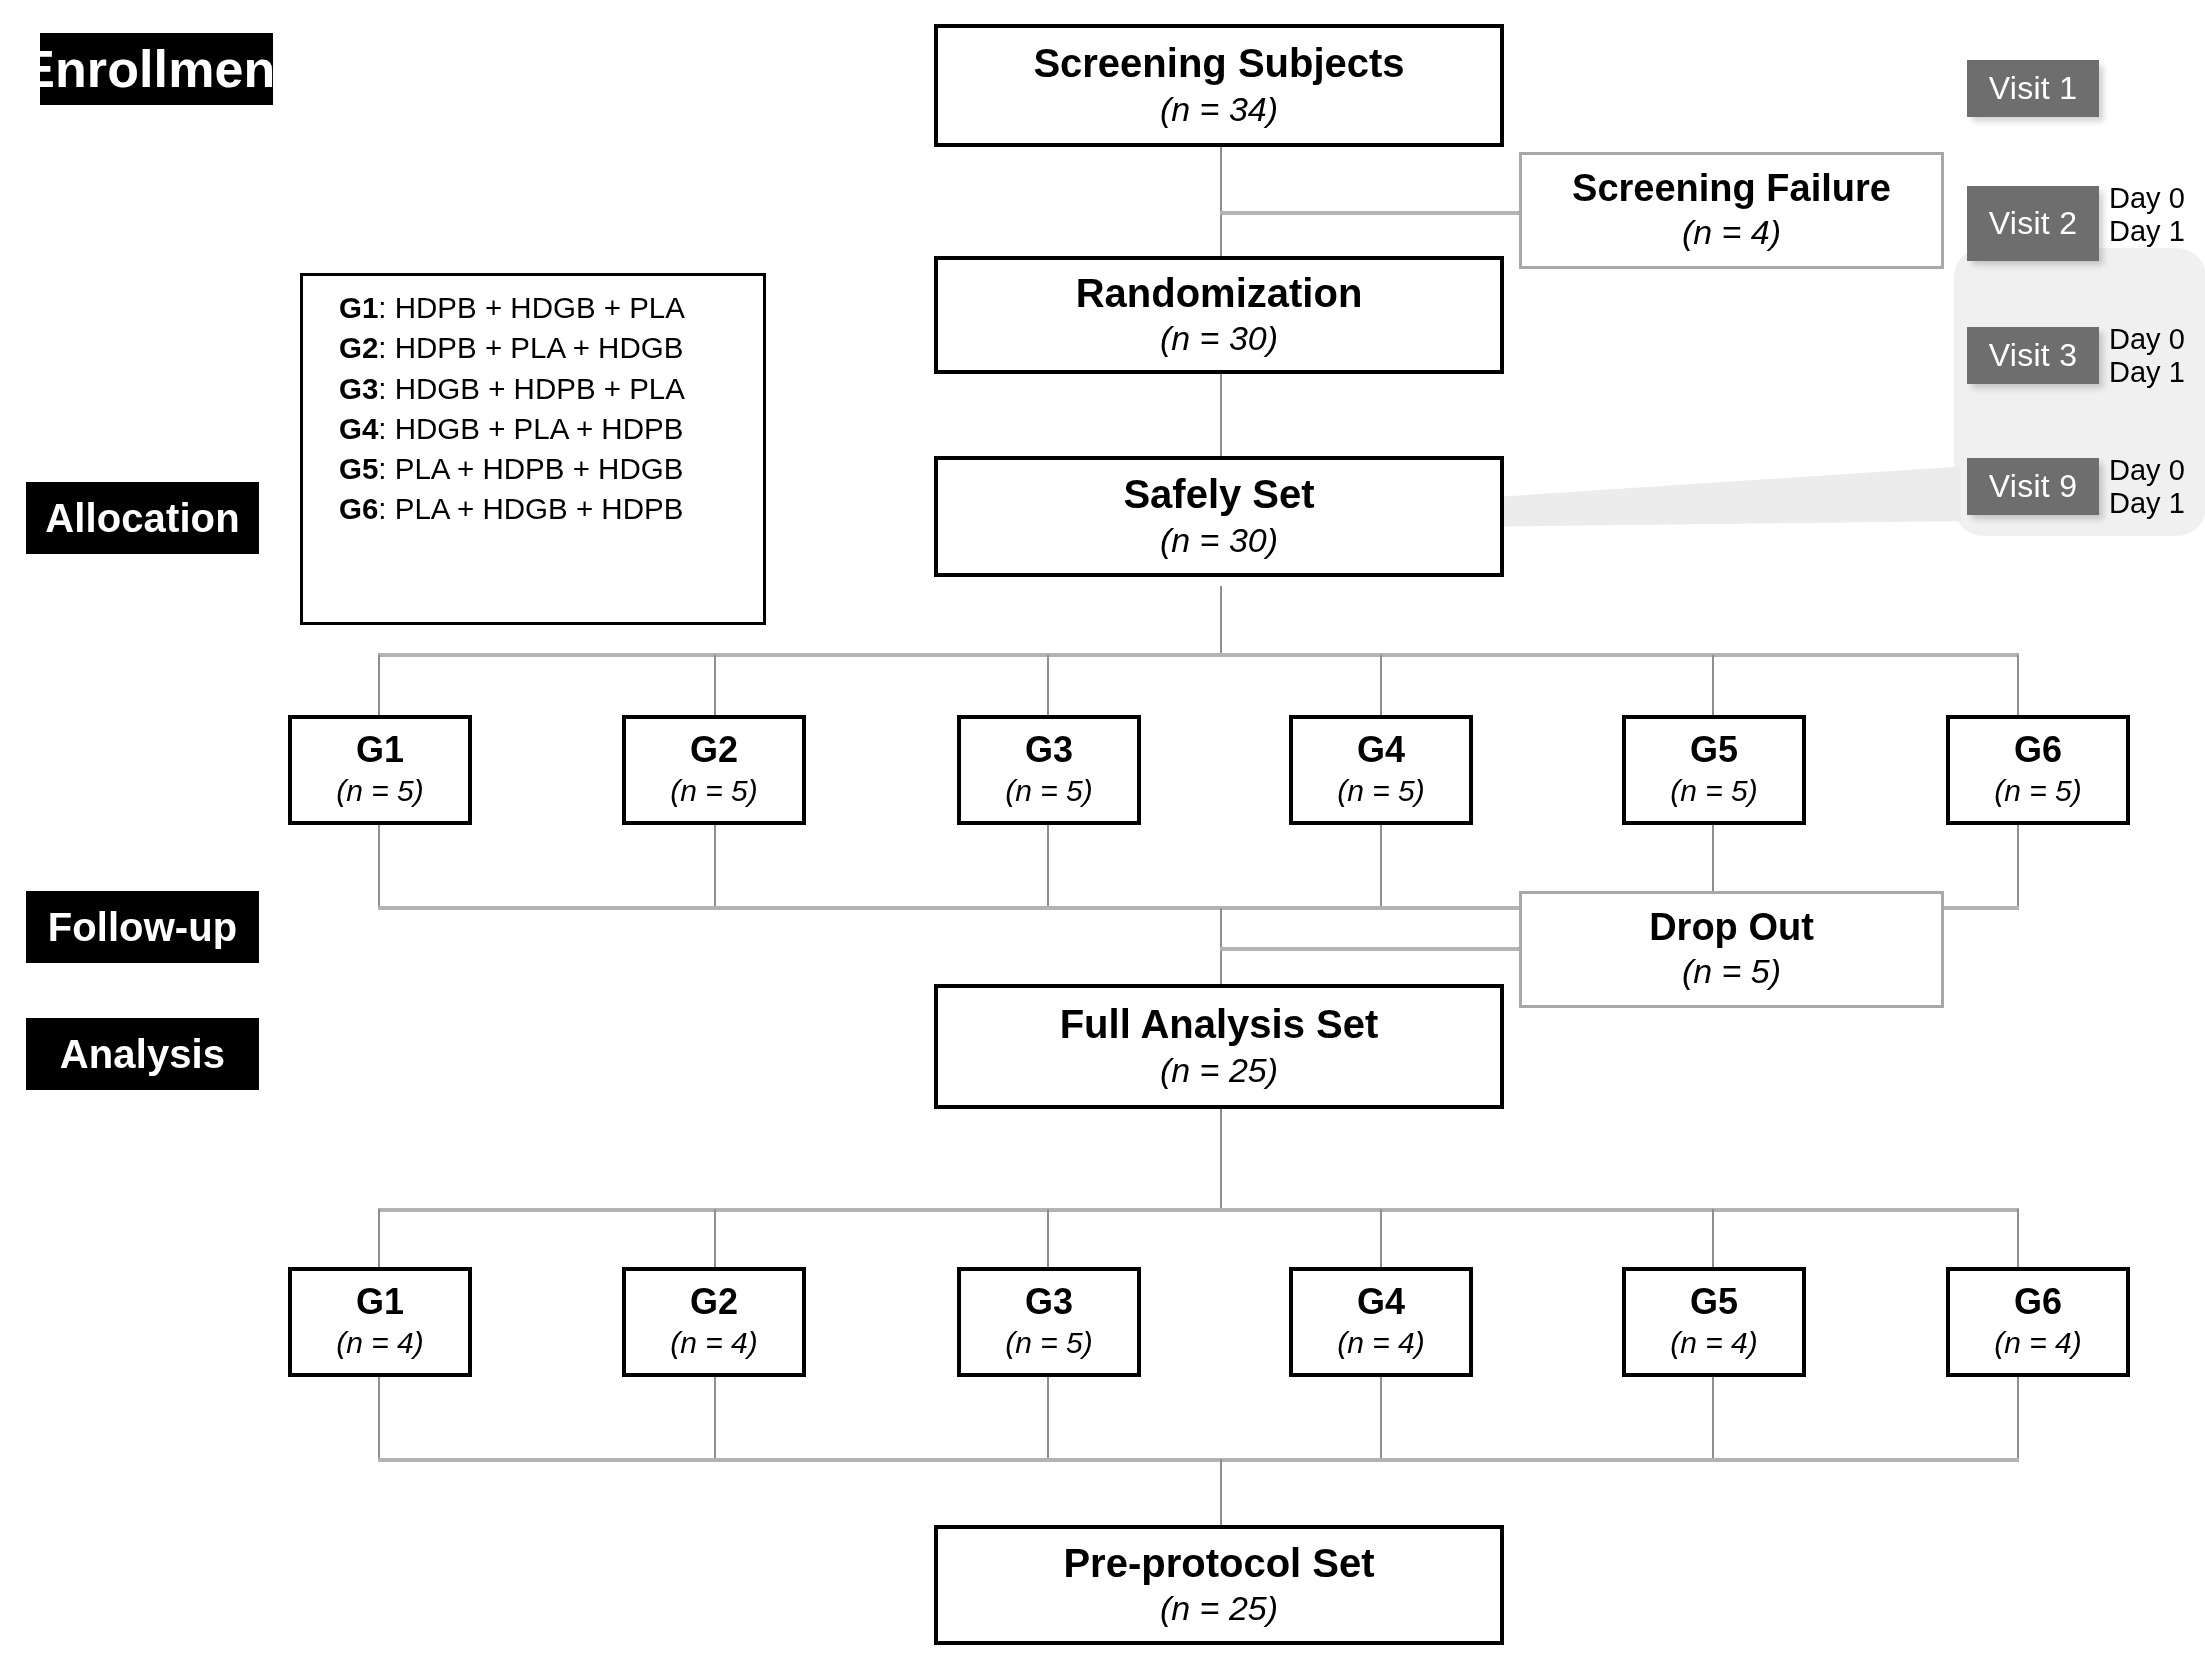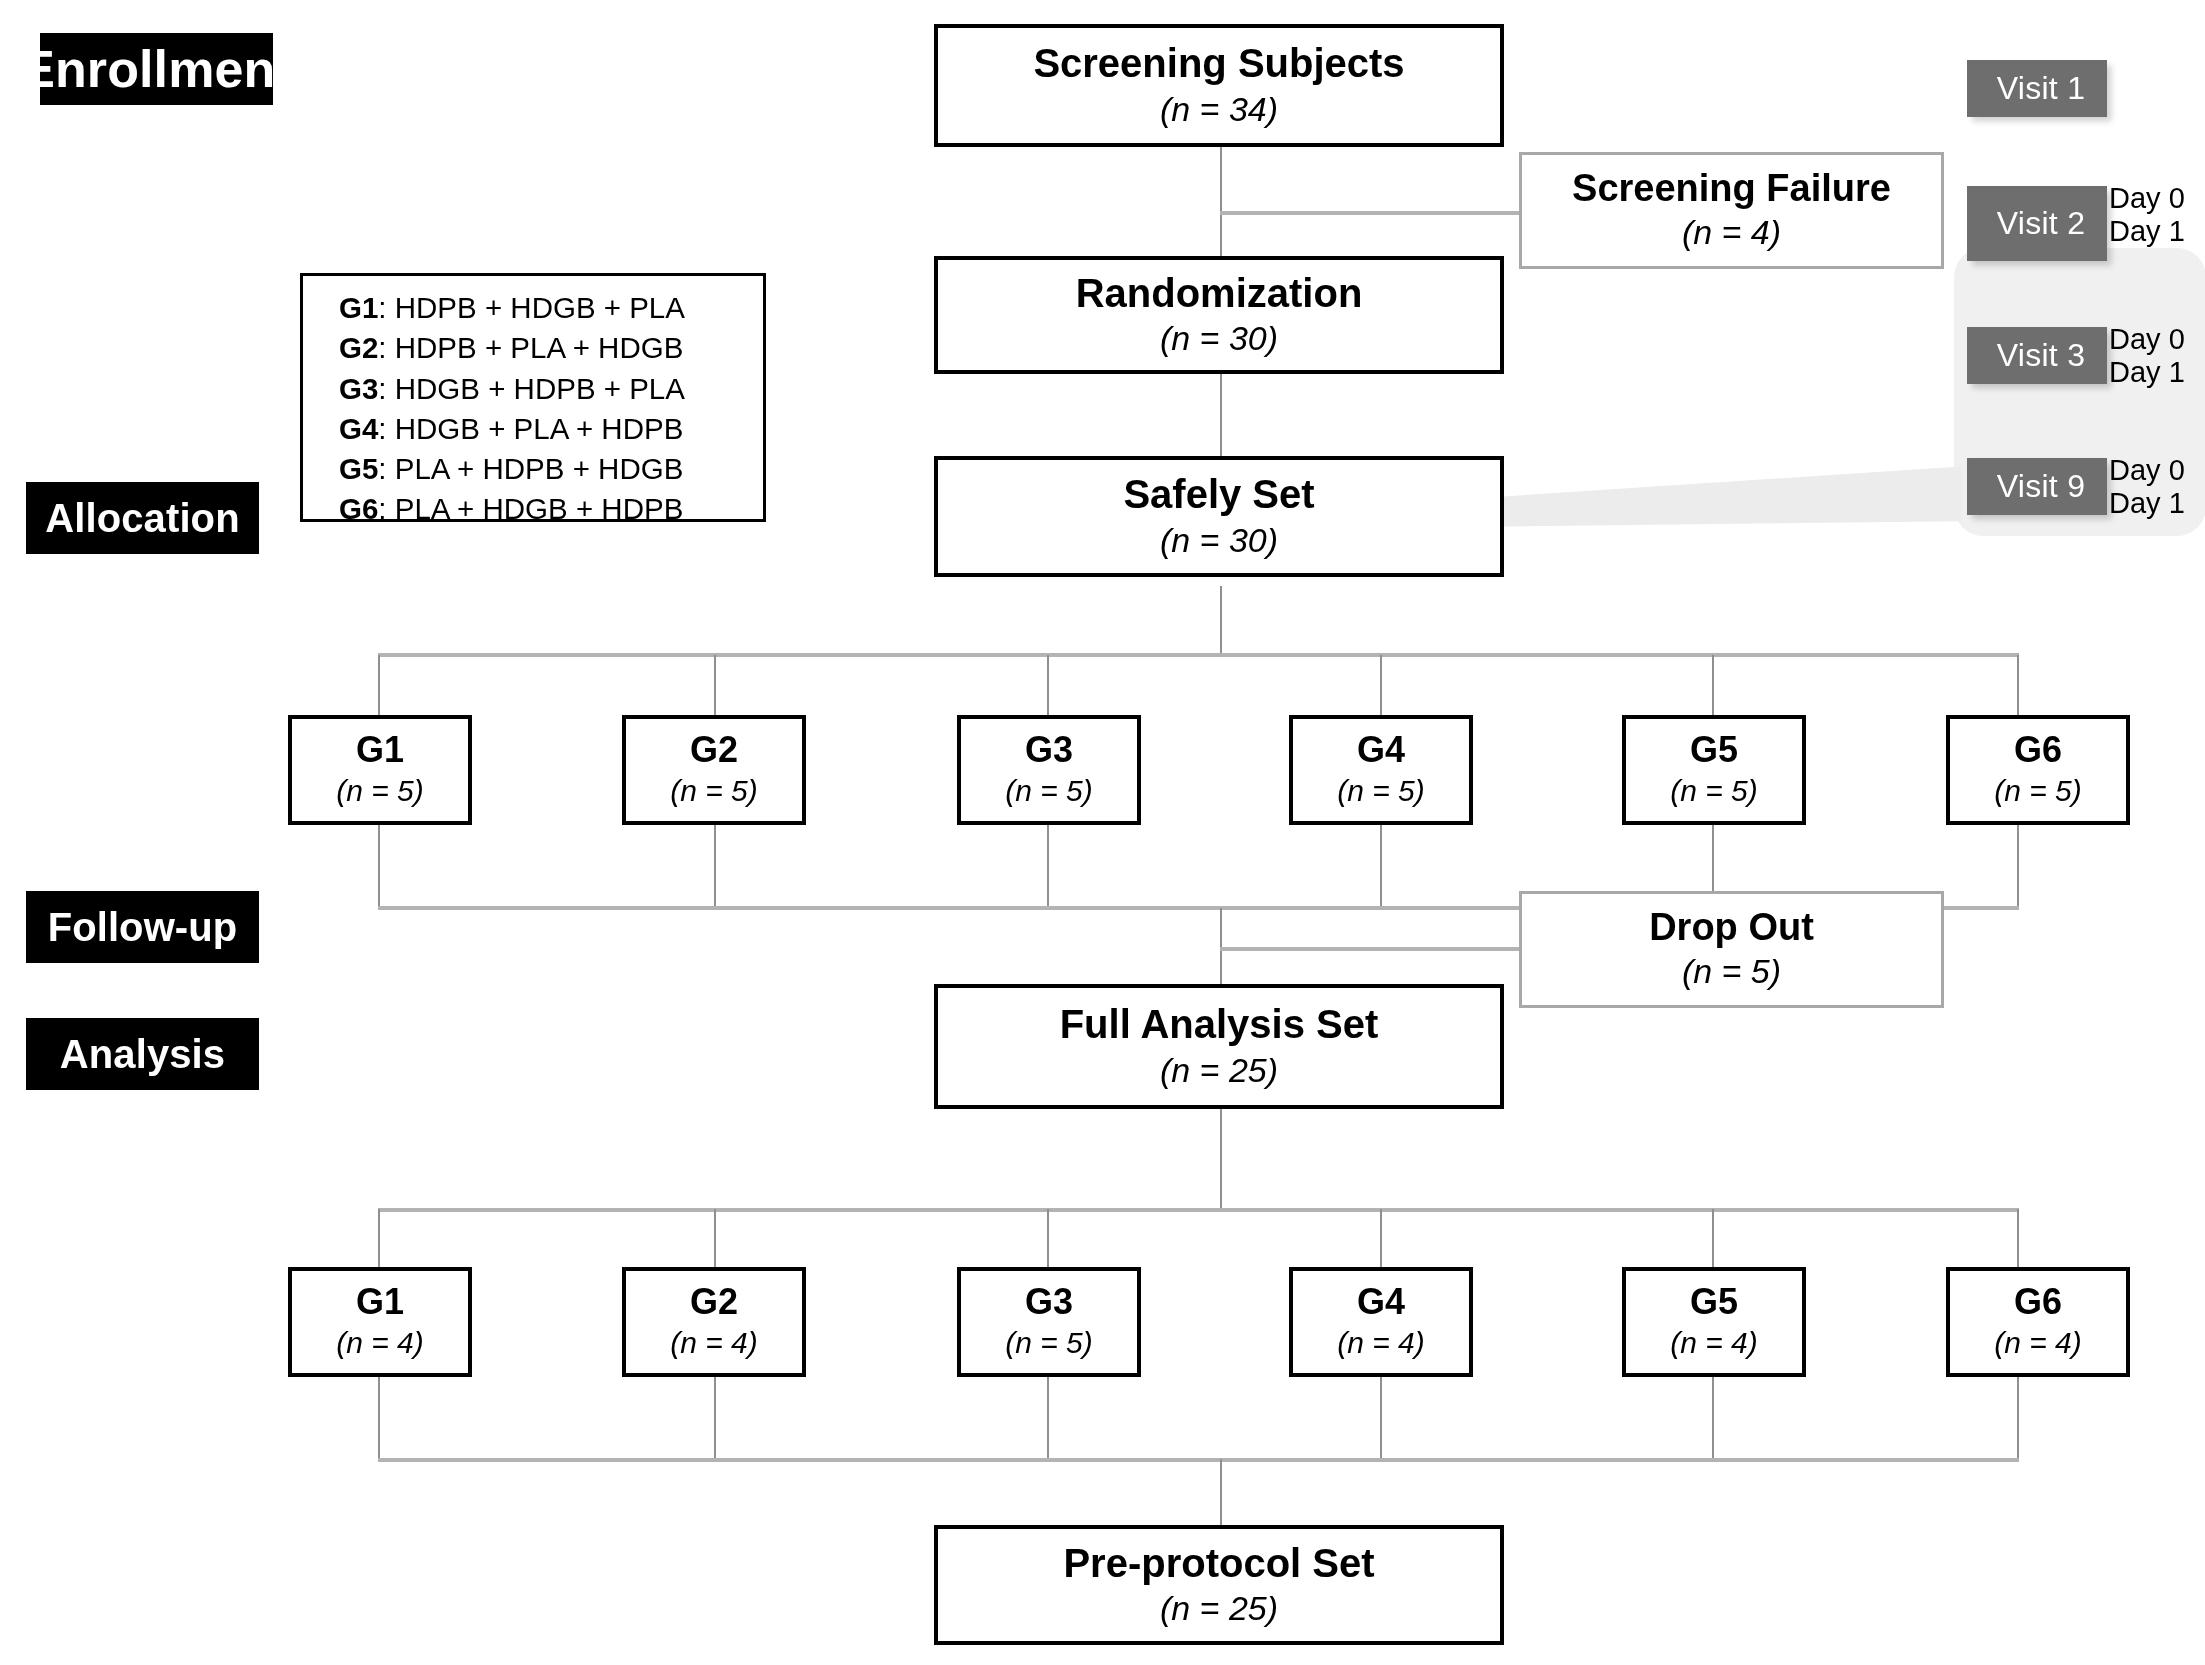--- a/index.html
+++ b/index.html
@@ -107,21 +107,20 @@
     position:absolute;
     background:#6e6e6e;
     color:#ffffff;
     font-size:32px;
     font-weight:normal;
     display:flex;
     align-items:center;
     justify-content:center;
     box-shadow:4.8px 4.8px 6.2px rgba(0,0,0,0.18);
     letter-spacing:0.3px;
-    padding-left:8px;
   }
   .visit-days{
     position:absolute;
     color:#000000;
     font-size:29px;
     line-height:1.14;
     white-space:nowrap;
   }
 </style>
 </head>
@@ -217,21 +216,21 @@
   <div class="stage-label" style="left:26px; top:482px; width:233px; height:72px; font-size:40px;">
     <span>Allocation</span>
   </div>
   <div class="stage-label" style="left:26px; top:891px; width:233px; height:72px; font-size:40px;">
     <span>Follow-up</span>
   </div>
   <div class="stage-label" style="left:26px; top:1018px; width:233px; height:72px; font-size:40px;">
     <span>Analysis</span>
   </div>
 
-  <div class="legend" style="left:300px; top:273px; width:466px; height:249px;padding-left:36px;">
+  <div class="legend" style="left:300px; top:273px; width:466px; height:352px;padding-left:36px;">
     <div class="legend-row">
       <b>G1</b><span>: HDPB + HDGB + PLA</span>
     </div>
     <div class="legend-row">
       <b>G2</b><span>: HDPB + PLA + HDGB</span>
     </div>
     <div class="legend-row">
       <b>G3</b><span>: HDGB + HDPB + PLA</span>
     </div>
     <div class="legend-row">

